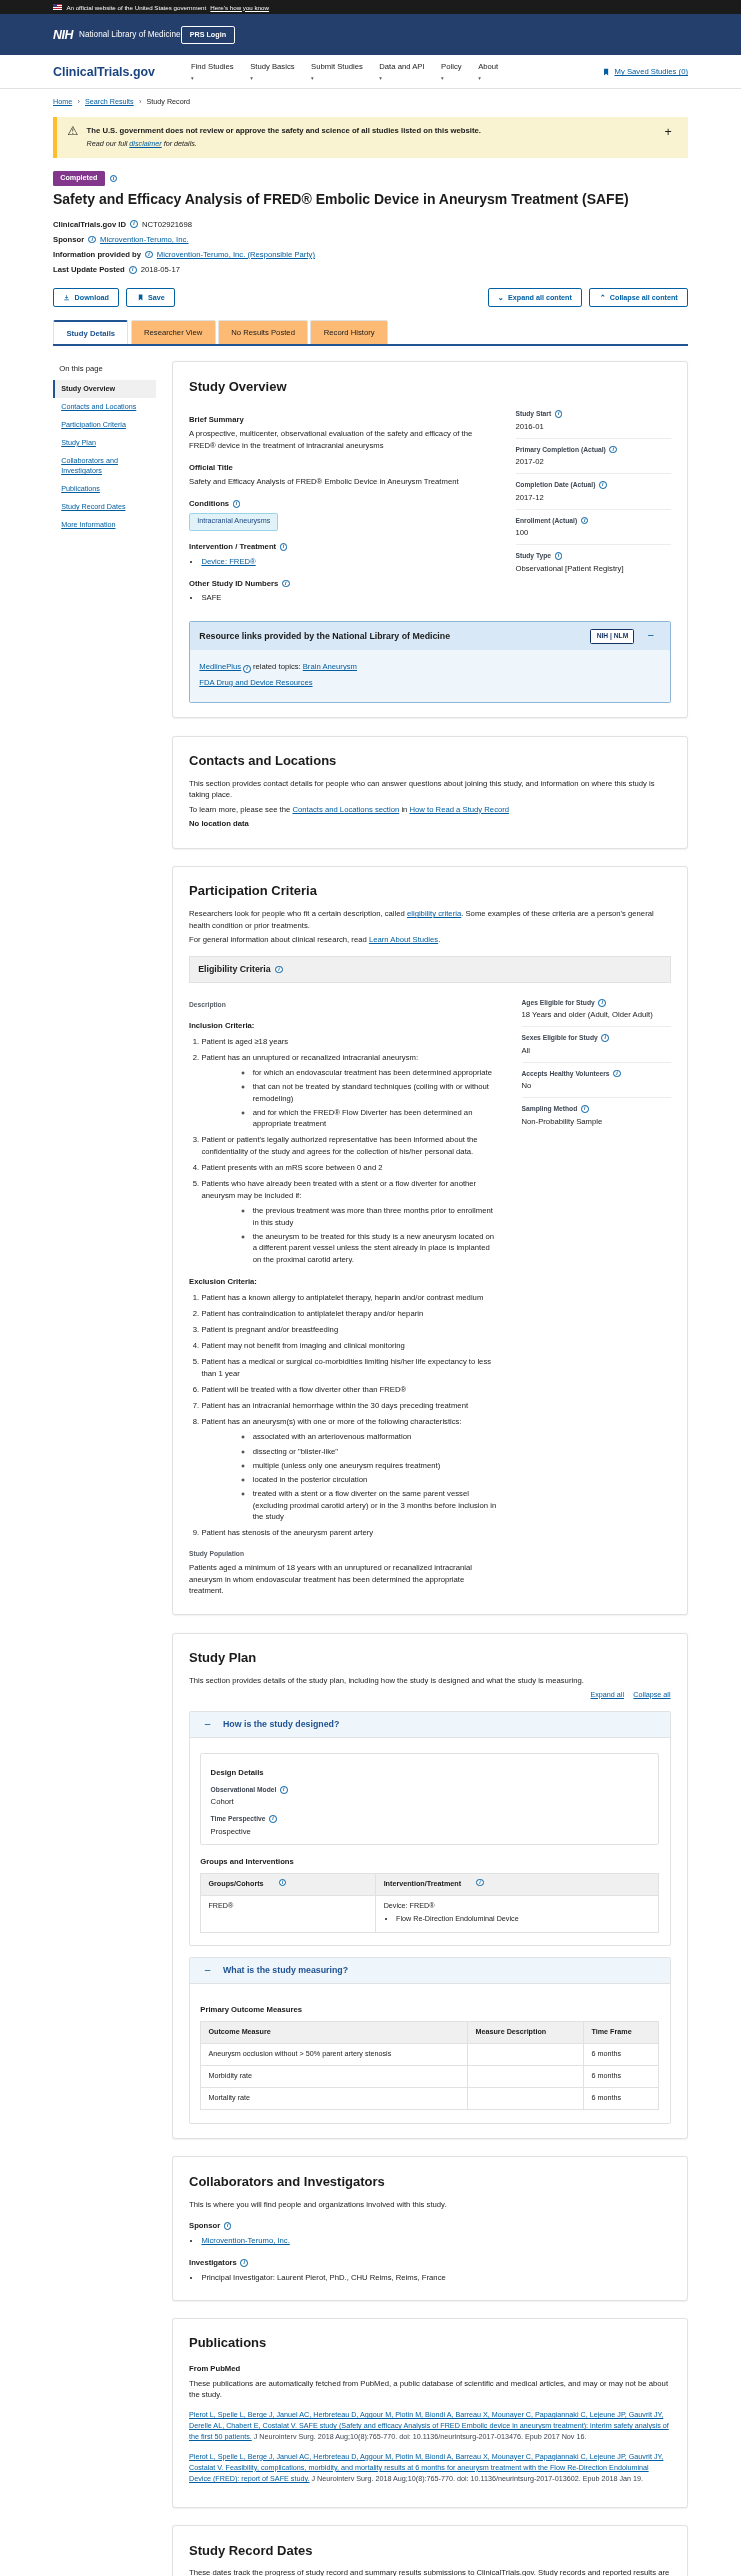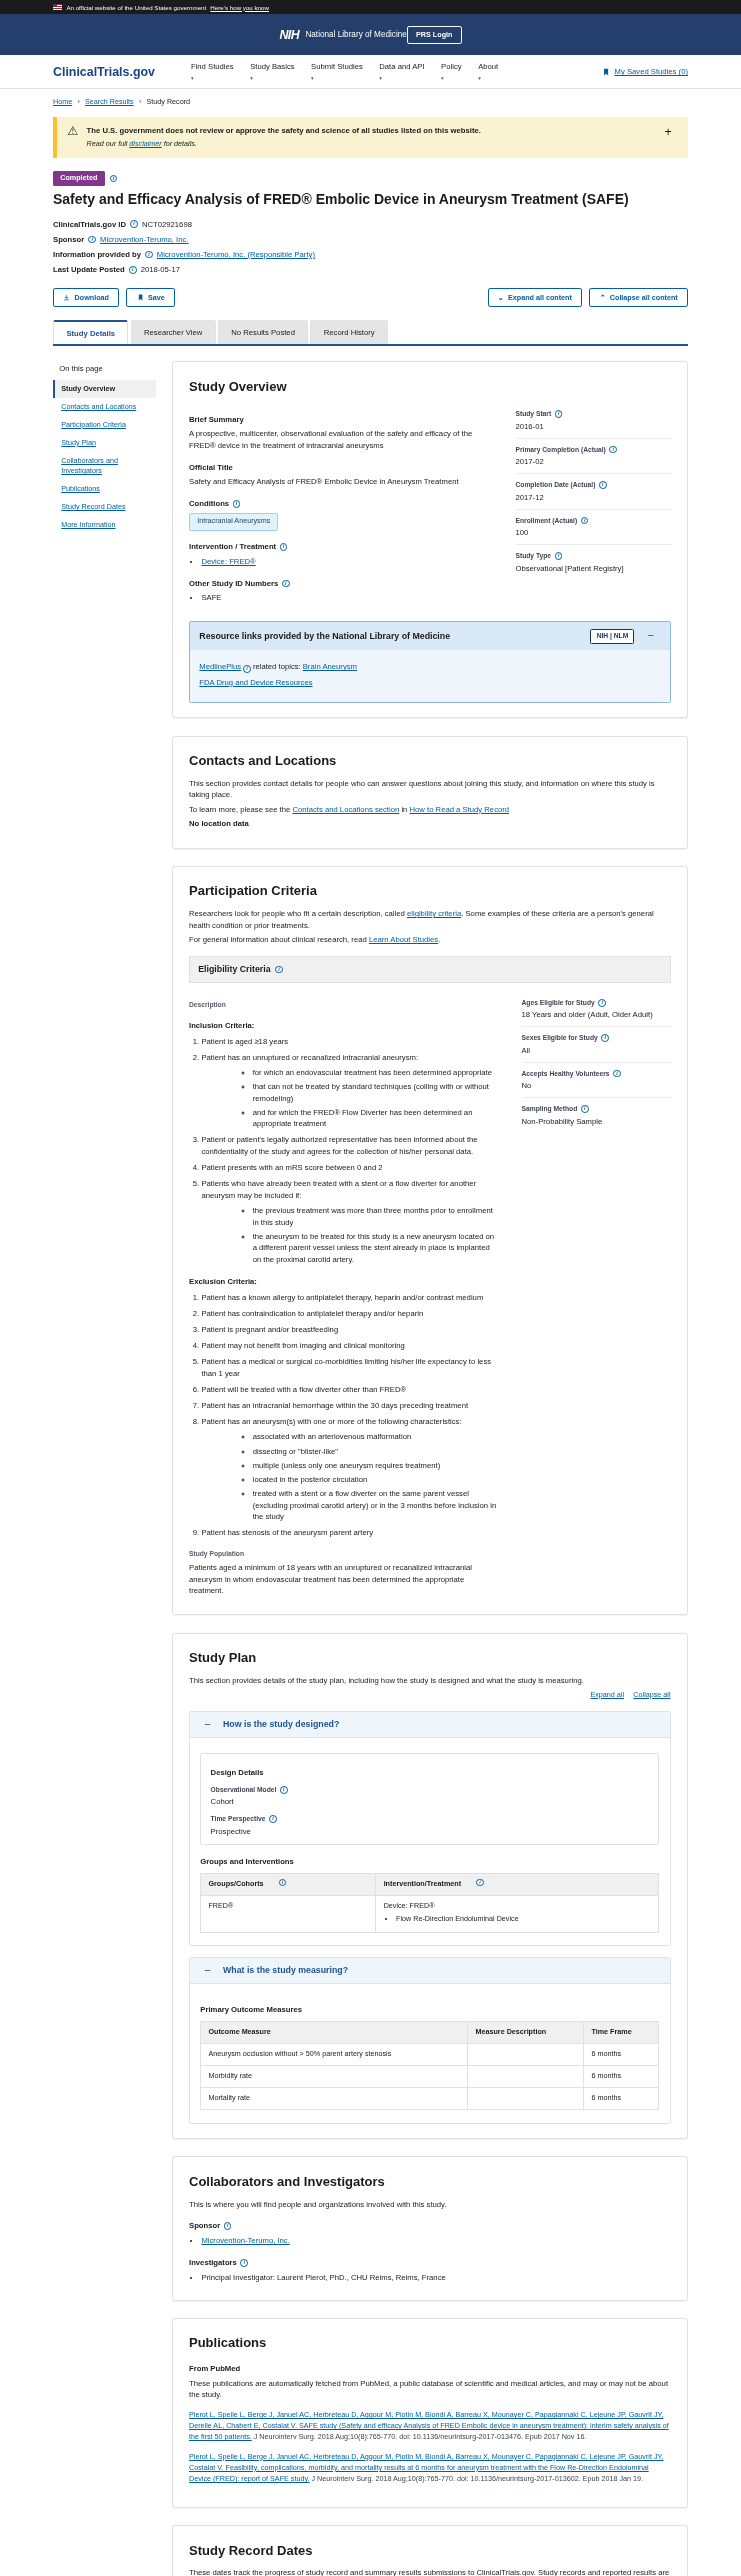--- a/index.html
+++ b/index.html
@@ -9,21 +9,21 @@
 
   
   .usa-banner{background:#1b1b1b;color:#fff;font-size:6.2px;padding:2.6px 0;}
   .usa-banner .container{display:flex;align-items:center;gap:4.1px;}
   .flag{width:9.3px;height:6.2px;display:inline-block;position:relative;background:repeating-linear-gradient(#b22234 0 1px,#fff 1px 2.1px);}
   .flag::before{content:"";position:absolute;left:0;top:0;width:4.1px;height:3.1px;background:#3c3b6e;}
   .usa-banner a{color:#fff;}
 
   
   .nlm-header{background:#243f6b;}
-  .header-inner{display:flex;align-items:center;justify-content:center;height:41px;}
+  .header-inner{display:flex;align-items:center;justify-content:flex-start;height:41px;}
   .nih-lockup{display:flex;align-items:center;gap:6.2px;color:#fff;text-decoration:none;}
   .nih-mark{font-weight:bold;font-size:12.4px;letter-spacing:-0.5px;font-style:italic;}
   .nih-text{font-size:8.2px;}
   .btn-outline-light{background:transparent;border:1px solid #fff;color:#fff;padding:3.1px 8.2px;border-radius:2.1px;font-size:7.2px;font-weight:bold;cursor:pointer;}
 
   
   .main-nav{background:#fff;border-bottom:0.5px solid #dfe1e2;}
   .nav-inner{display:flex;align-items:center;height:33px;}
   .brand{font-size:12.4px;font-weight:bold;color:#1a4480;text-decoration:none;}
   .nav-links{display:flex;gap:16.5px;margin-left:36px;}
@@ -54,21 +54,21 @@
 
   .i-icon{width:7.7px;height:7.7px;min-width:7.7px;border:0.5px solid #005ea2;border-radius:50%;color:#005ea2;font-size:5.2px;display:inline-flex;align-items:center;justify-content:center;font-weight:bold;font-style:italic;background:#fff;}
 
   .actions-row{display:flex;gap:7.2px;margin:12.4px 0 0;align-items:center;}
   .btn-outline{display:inline-flex;align-items:center;gap:4.1px;border:1px solid #005ea2;color:#005ea2;background:#fff;padding:4.1px 9.3px;border-radius:2.1px;font-weight:bold;font-size:7.2px;cursor:pointer;}
   .right-actions{margin-left:auto;display:flex;gap:7.2px;}
   .dl-svg{width:7.2px;height:7.2px;fill:#005ea2;}
 
   
   .tabs{display:flex;margin-top:13.4px;border-bottom:2.1px solid #205493;gap:2.1px;}
-  .tab{padding:6.2px 12.4px;background:#e5e5e5;border:0.5px solid #dfe1e2;border-bottom:none;font-size:7.7px;color:#1b1b1b;border-radius:2.1px 2.1px 0 0;cursor:pointer;}
+  .tab{padding:6.2px 12.4px;background:#fdba74;border:0.5px solid #dfe1e2;border-bottom:none;font-size:7.7px;color:#1b1b1b;border-radius:2.1px 2.1px 0 0;cursor:pointer;}
   .tab.active{background:#fff;border-top:2.1px solid #205493;font-weight:bold;color:#205493;}
 
   
   .content-grid{display:grid;grid-template-columns:103px 1fr;gap:15.5px;margin-top:15.5px;align-items:start;}
   .onpage-heading{font-weight:normal;font-size:7.7px;margin:2.1px 0 5.2px;padding-left:6.2px;}
   .side-link{display:block;padding:3.6px 6.2px;border-left:2.1px solid transparent;font-size:7.2px;text-decoration:underline;}
   .side-link.active{border-left-color:#205493;font-weight:bold;color:#1b1b1b;background:#f0f0f0;text-decoration:none;}
 
   .card{border:0.5px solid #dfe1e2;border-radius:3.1px;padding:14.4px 16.5px;margin-bottom:17.5px;background:#fff;box-shadow:0 0.5px 1.5px rgba(0,0,0,.06);}
   .card h2{font-size:13px;margin:0 0 7.2px;}

